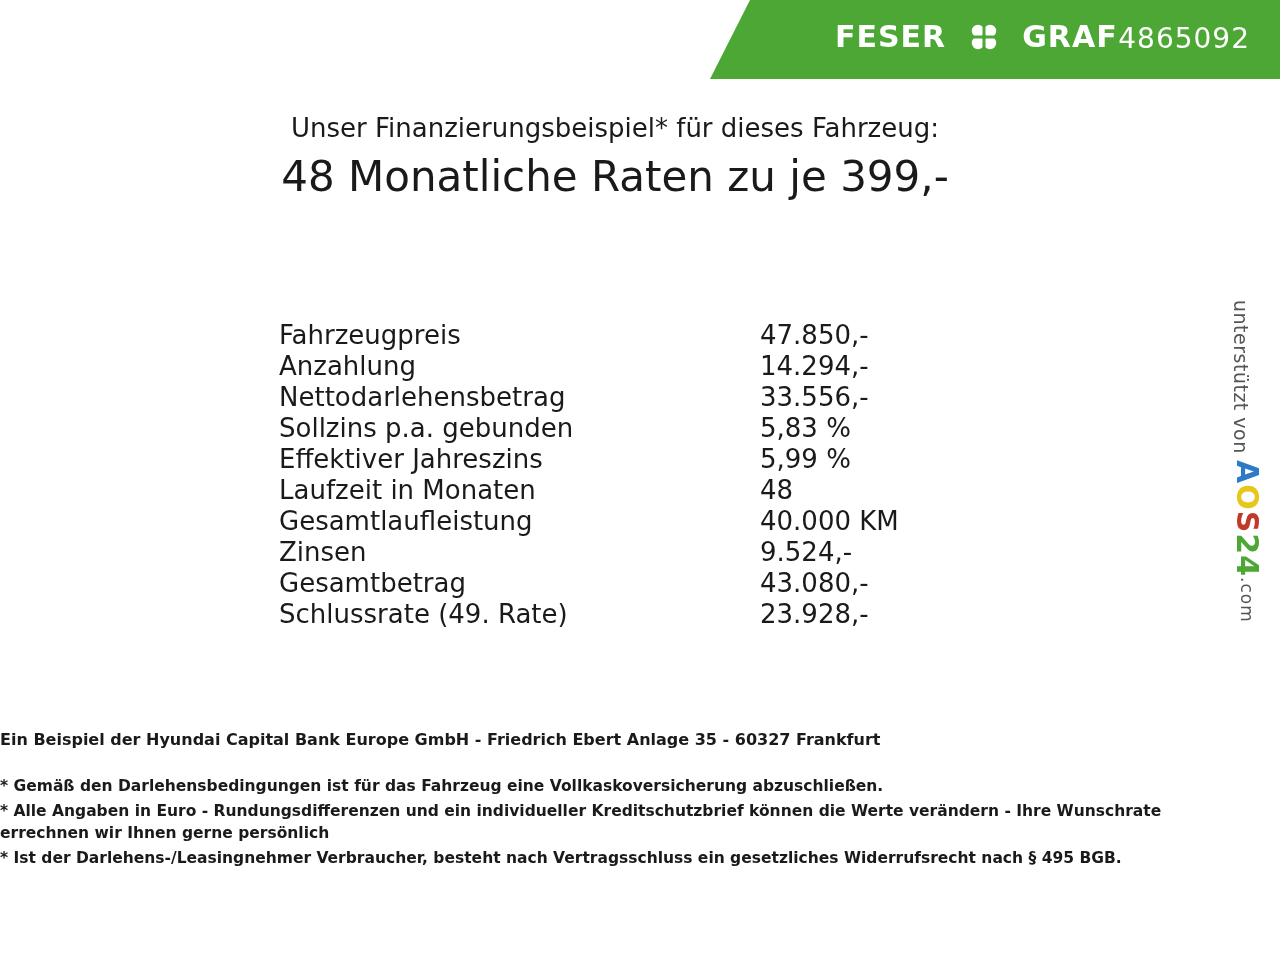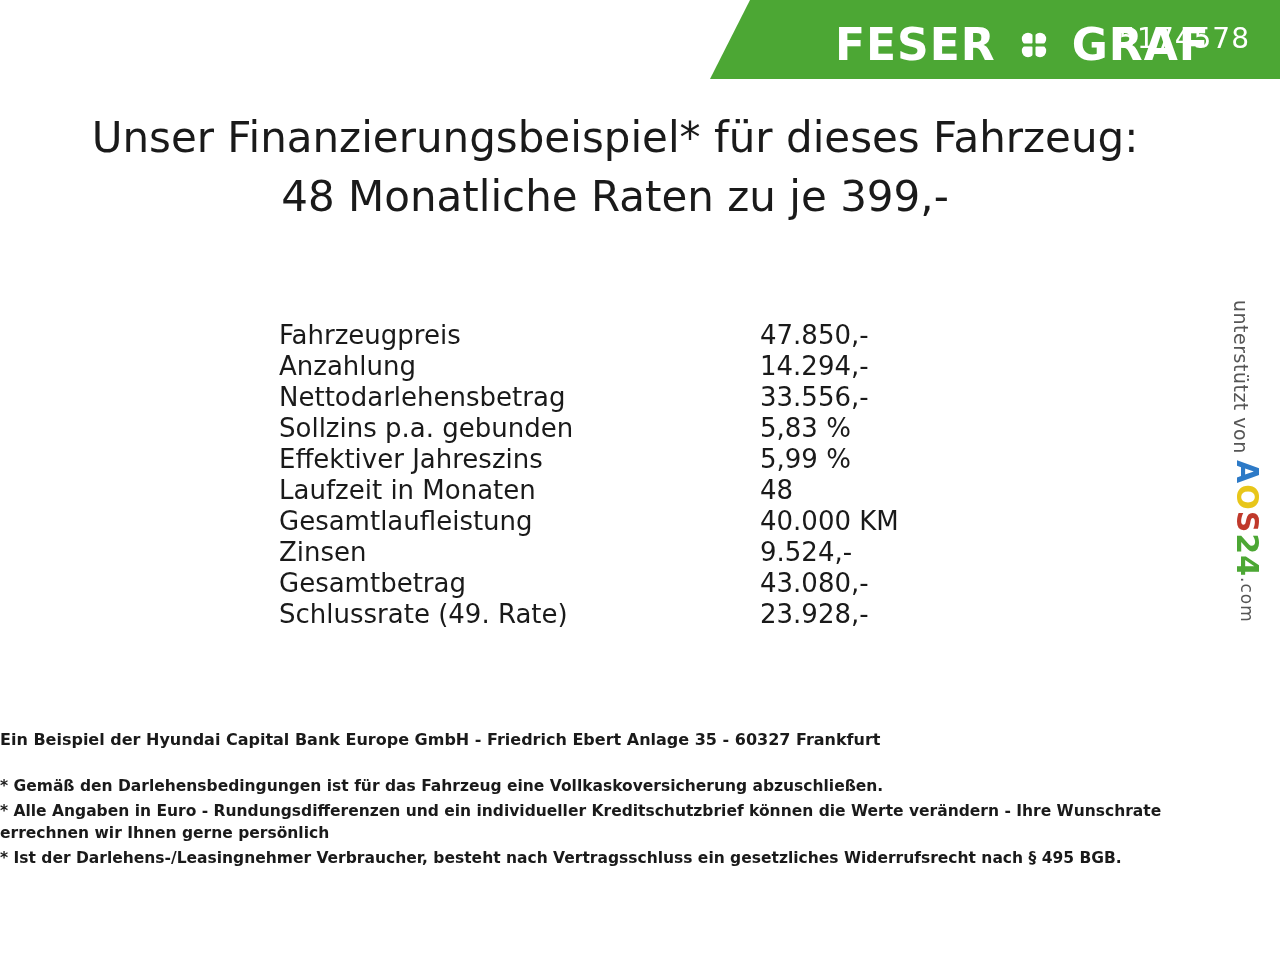--- a/index.html
+++ b/index.html
@@ -45,21 +45,21 @@
     border-color: transparent transparent #4ca734 transparent;
   }
   .brand {
     position: absolute;
     top: 19px;
     left: 835px;
     display: flex;
     align-items: center;
     gap: 22px;
     color: #ffffff;
-    font-size: 44px;
+    font-size: 30px;
     font-weight: bold;
     letter-spacing: 1px;
   }
   .brand-mark {
     position: relative;
     width: 32px;
     height: 32px;
     display: inline-block;
   }
   .brand-mark svg { display: block; }
@@ -74,21 +74,21 @@
 
   
   .title-block {
     position: absolute;
     top: 112px;
     left: 0;
     width: 1230px;
     text-align: center;
   }
   .title-main {
-    font-size: 42px;
+    font-size: 26px;
     font-weight: normal;
     color: #1a1a1a;
     line-height: 1.25;
   }
   .title-sub {
     font-size: 42px;
     font-weight: normal;
     color: #1a1a1a;
     line-height: 1.25;
     margin-top: 6px;
@@ -193,21 +193,21 @@
           <circle cx="22" cy="22" r="6.2"></circle>
         </g>
         <g stroke="#4ca734" stroke-width="3">
           <line x1="16" y1="0" x2="16" y2="32"></line>
           <line x1="0" y1="16" x2="32" y2="16"></line>
         </g>
       </svg>
     </span>
     <span>GRAF</span>
   </div>
-  <div class="doc-id">5174578</div>
+  <div class="doc-id">4865092</div>
 </div>
 
 <div class="title-block">
   <div class="title-main">Unser Finanzierungsbeispiel* für dieses Fahrzeug:</div>
   <div class="title-sub">48 Monatliche Raten zu je 399,-</div>
 </div>
 
 <div class="table">
   <div class="row">
     <div class="cell-label">Fahrzeugpreis</div>

